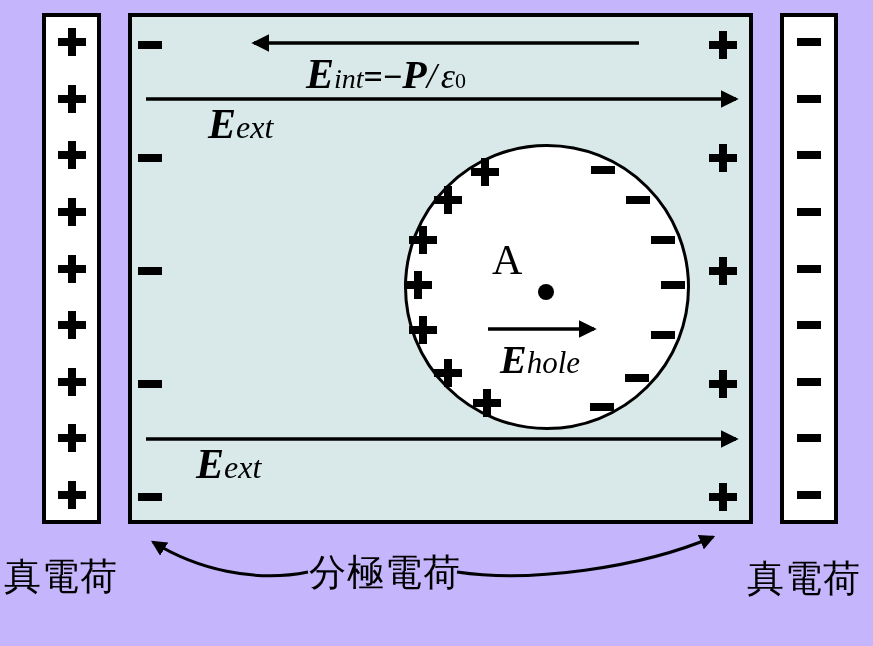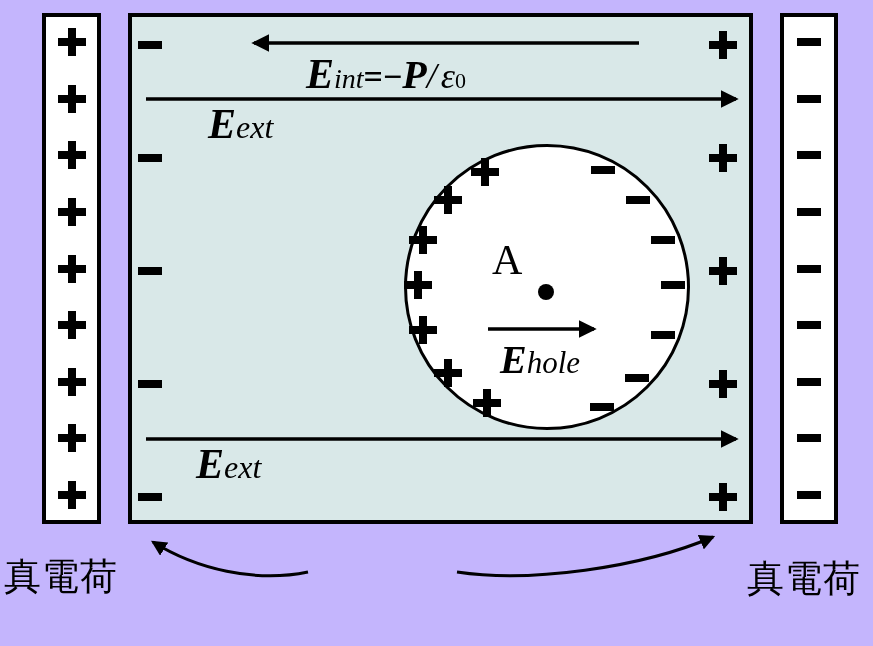--- a/index.html
+++ b/index.html
@@ -131,15 +131,16 @@
   </div>
 
   <div class="formula" style="left:500px;top:336px;">
     <span class="f-E" style="font-size:40px;">E</span><span class="f-sub" style="font-size:31px;">hole</span>
   </div>
 
   <div class="point-a">A</div>
   <div class="dot"></div>
 
   <div class="cjk" id="label-true-left">真電荷</div>
+  <div class="cjk" id="label-polarization">分極電荷</div>
   <div class="cjk" id="label-true-right">真電荷</div>
 
 </div>
 
 </body></html>

